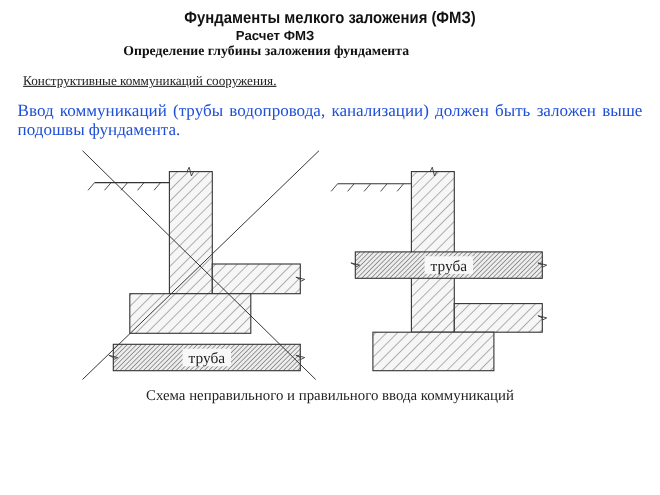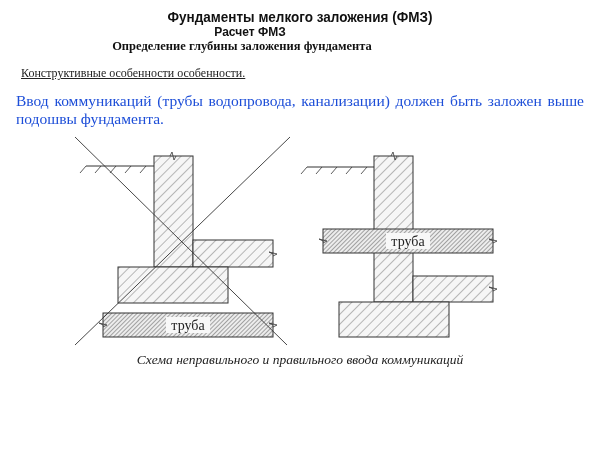--- a/index.html
+++ b/index.html
@@ -22,35 +22,35 @@
       font-family: "Liberation Serif", serif; font-size: 12px; color: #222;
       text-decoration: underline;
     }
     .body-text {
       position: absolute; left: 16px; top: 92px; width: 568px;
       font-family: "Liberation Serif", serif; font-size: 15.5px; line-height: 18px; color: #1d4ed8;
       text-align: justify; text-align-last: left;
     }
     .caption {
       position: absolute; left: 0; width: 600px; top: 352px; text-align: center;
-      font-family: "Liberation Serif", serif; font-style: italic; font-size: 13.5px; color: #222;
+      font-family: "Liberation Serif", serif; font-size: 13.5px; color: #222;
     }
     svg.diagram { position: absolute; left: 0; top: 0; }
     .pipe-label {
       font-family: "Liberation Serif", serif; font-size: 14px; fill: #222;
     }
   </style>
 </head>
 <body>
 
 <div class="title-main">Фундаменты мелкого заложения (ФМЗ)</div>
 <div class="title-sub">Расчет ФМЗ</div>
 <div class="title-sub2">Определение глубины заложения фундамента</div>
 
-<div class="section-head">Конструктивные особенности особенности.</div>
+<div class="section-head">Конструктивные коммуникаций сооружения.</div>
 <div class="body-text">Ввод коммуникаций (трубы водопровода, канализации) должен быть заложен выше подошвы фундамента.</div>
 
 <svg class="diagram" width="600" height="450" viewBox="0 0 600 450" xmlns="http://www.w3.org/2000/svg">
   <defs>
     <pattern id="hatch-wide" patternUnits="userSpaceOnUse" width="7" height="7" patternTransform="rotate(45)">
       <rect width="7" height="7" fill="#f6f6f6"></rect>
       <line x1="0" y1="0" x2="0" y2="7" stroke="#555" stroke-width="0.8"></line>
     </pattern>
     <pattern id="hatch-dense" patternUnits="userSpaceOnUse" width="3" height="3" patternTransform="rotate(45)">
       <rect width="3" height="3" fill="#ededed"></rect>

